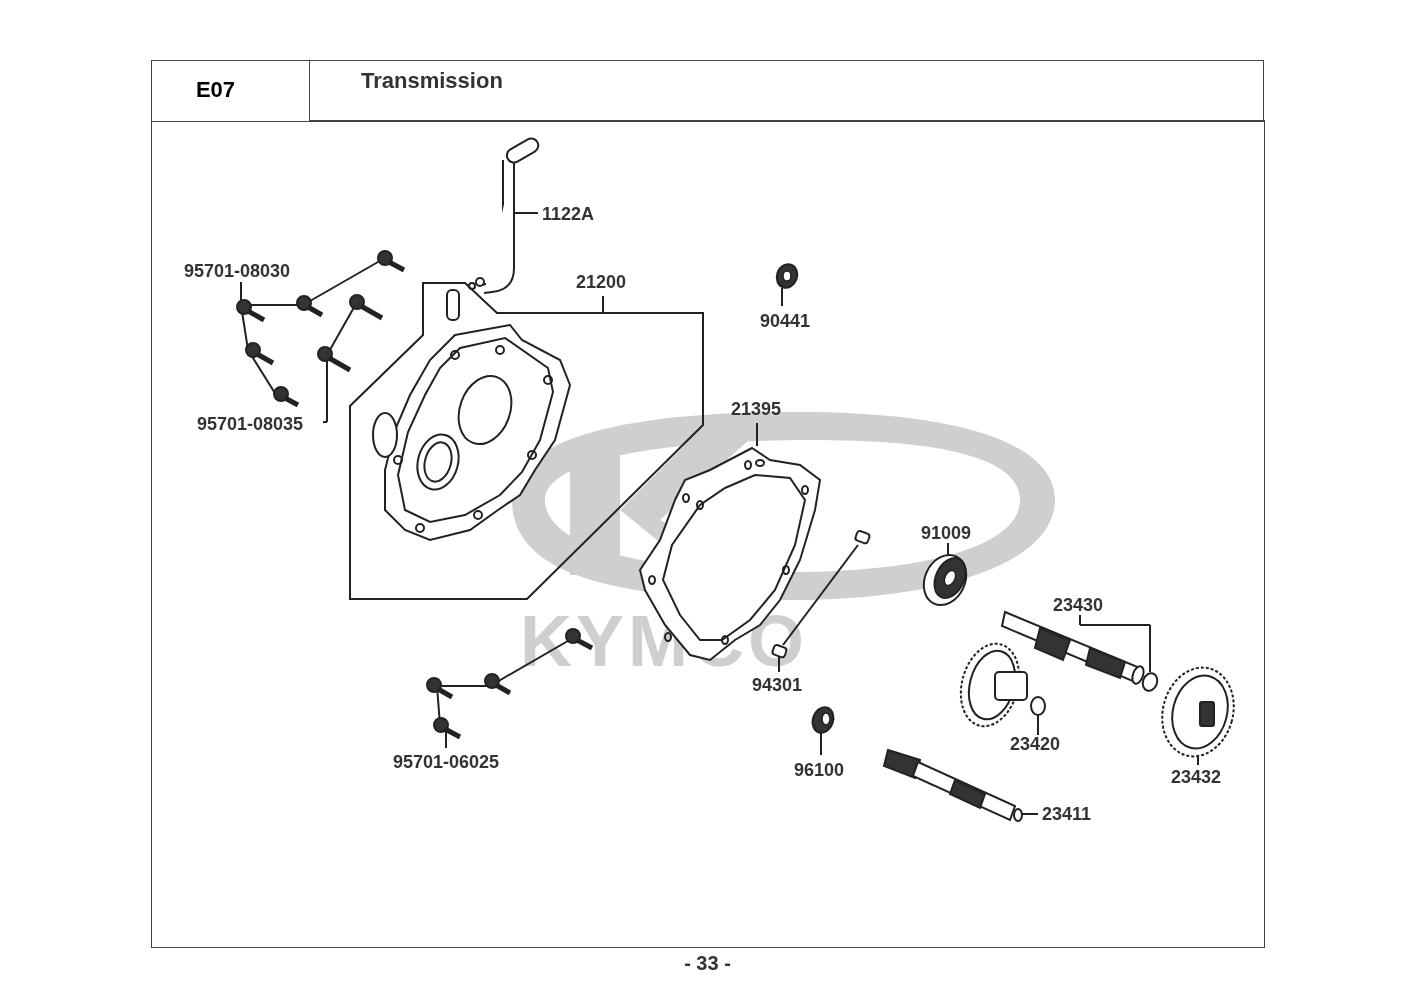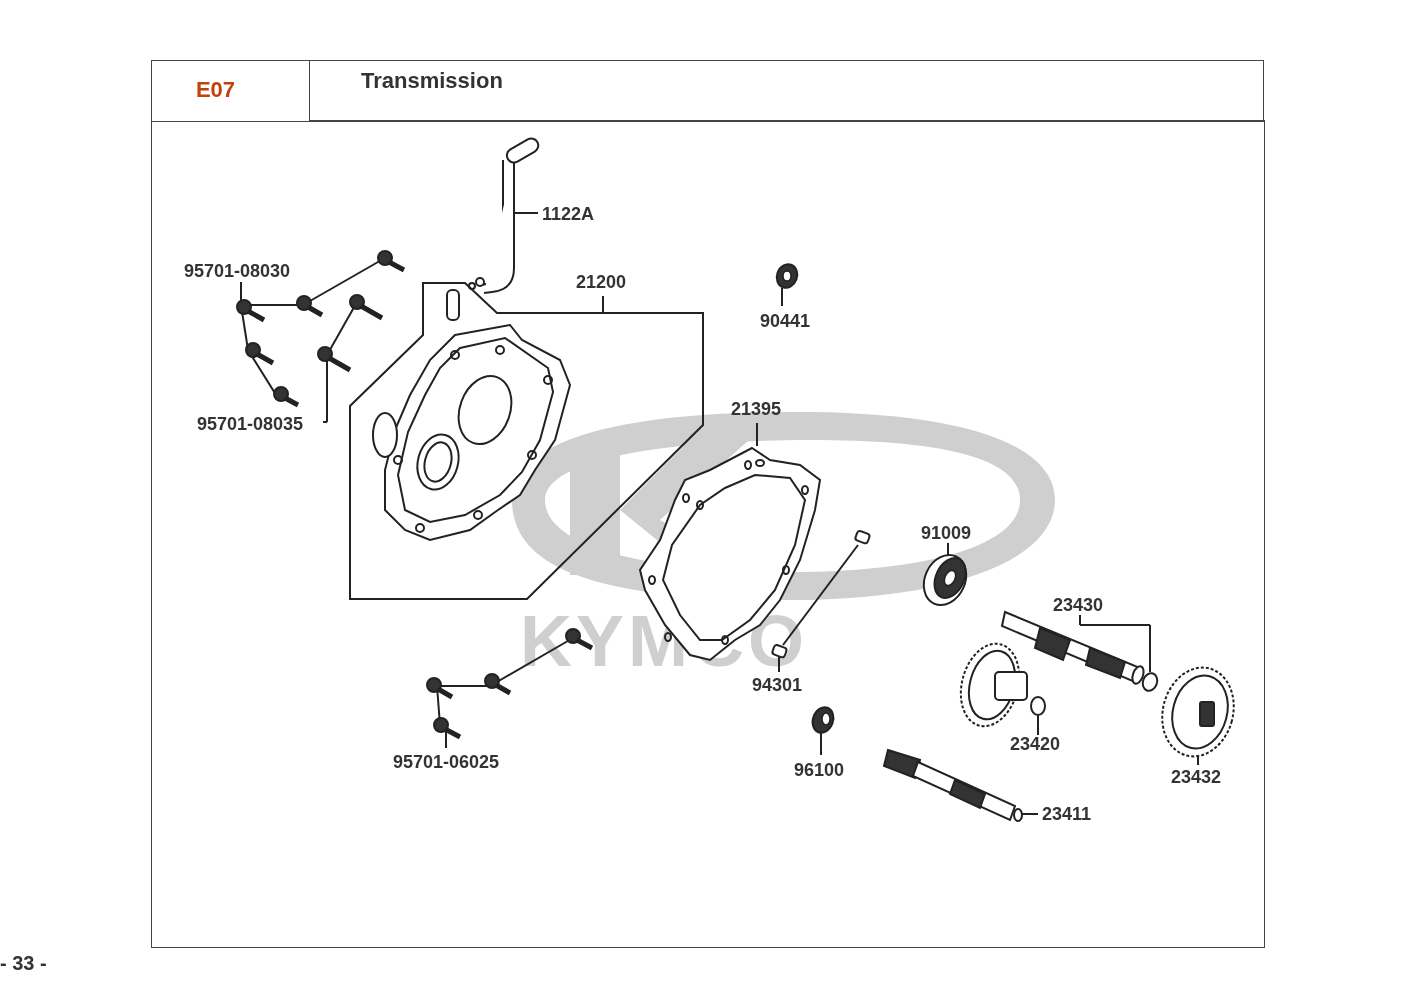--- a/index.html
+++ b/index.html
@@ -3,27 +3,27 @@
 <meta charset="utf-8">
 <style>
   html, body { margin:0; padding:0; background:#ffffff; }
   body { width:1415px; height:1000px; position:relative; overflow:hidden;
          font-family:"Liberation Sans", sans-serif; color:#333333; }
   .frame-header { position:absolute; left:151px; top:60px; width:1113px; height:61px;
                   border:1px solid #444; border-bottom:none; box-sizing:border-box; }
   .code-cell { position:absolute; left:151px; top:60px; width:159px; height:61px;
                border-right:1px solid #444; box-sizing:border-box; }
   .code-text { position:absolute; left:151px; top:77px; width:129px; text-align:center;
-               font-weight:bold; font-size:22px; color:#c2410c; }
+               font-weight:bold; font-size:22px; color:#000000; }
   .title-text { position:absolute; left:361px; top:68px; font-weight:bold; font-size:22px; color:#333; }
   .header-rule { position:absolute; left:310px; top:120px; width:955px; height:0;
                  border-top:1px solid #444; }
   .diagram-box { position:absolute; left:151px; top:121px; width:1114px; height:827px;
                  border:1px solid #444; box-sizing:border-box; }
-  .page-number { position:absolute; left:0; width:1415px; top:952px; 
+  .page-number { position:absolute; left:0; width:1415px; top:952px; text-align:center;
                  font-weight:bold; font-size:20px; color:#333; }
   svg#diagram { position:absolute; left:0; top:0; }
   .lbl { font-family:"Liberation Sans", sans-serif; font-weight:bold; font-size:18px; fill:#333; }
   .ln { stroke:#222; stroke-width:2; fill:none; }
   .part { stroke:#222; stroke-width:2; fill:#fff; }
   .partdark { stroke:#222; stroke-width:2; fill:#333; }
   .wm { fill:#cfcfcf; stroke:none; }
 </style>
 </head>
 <body>

